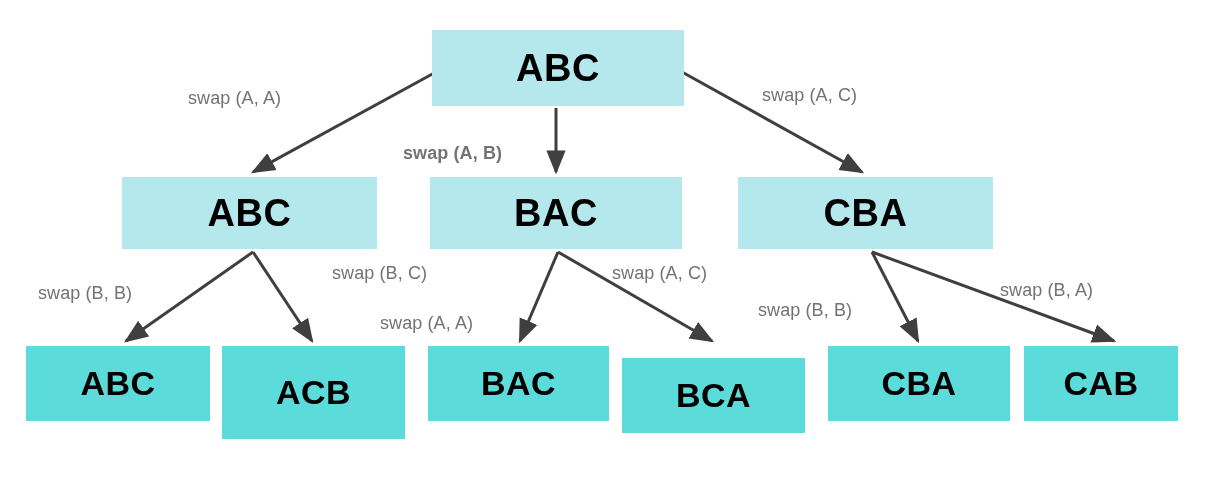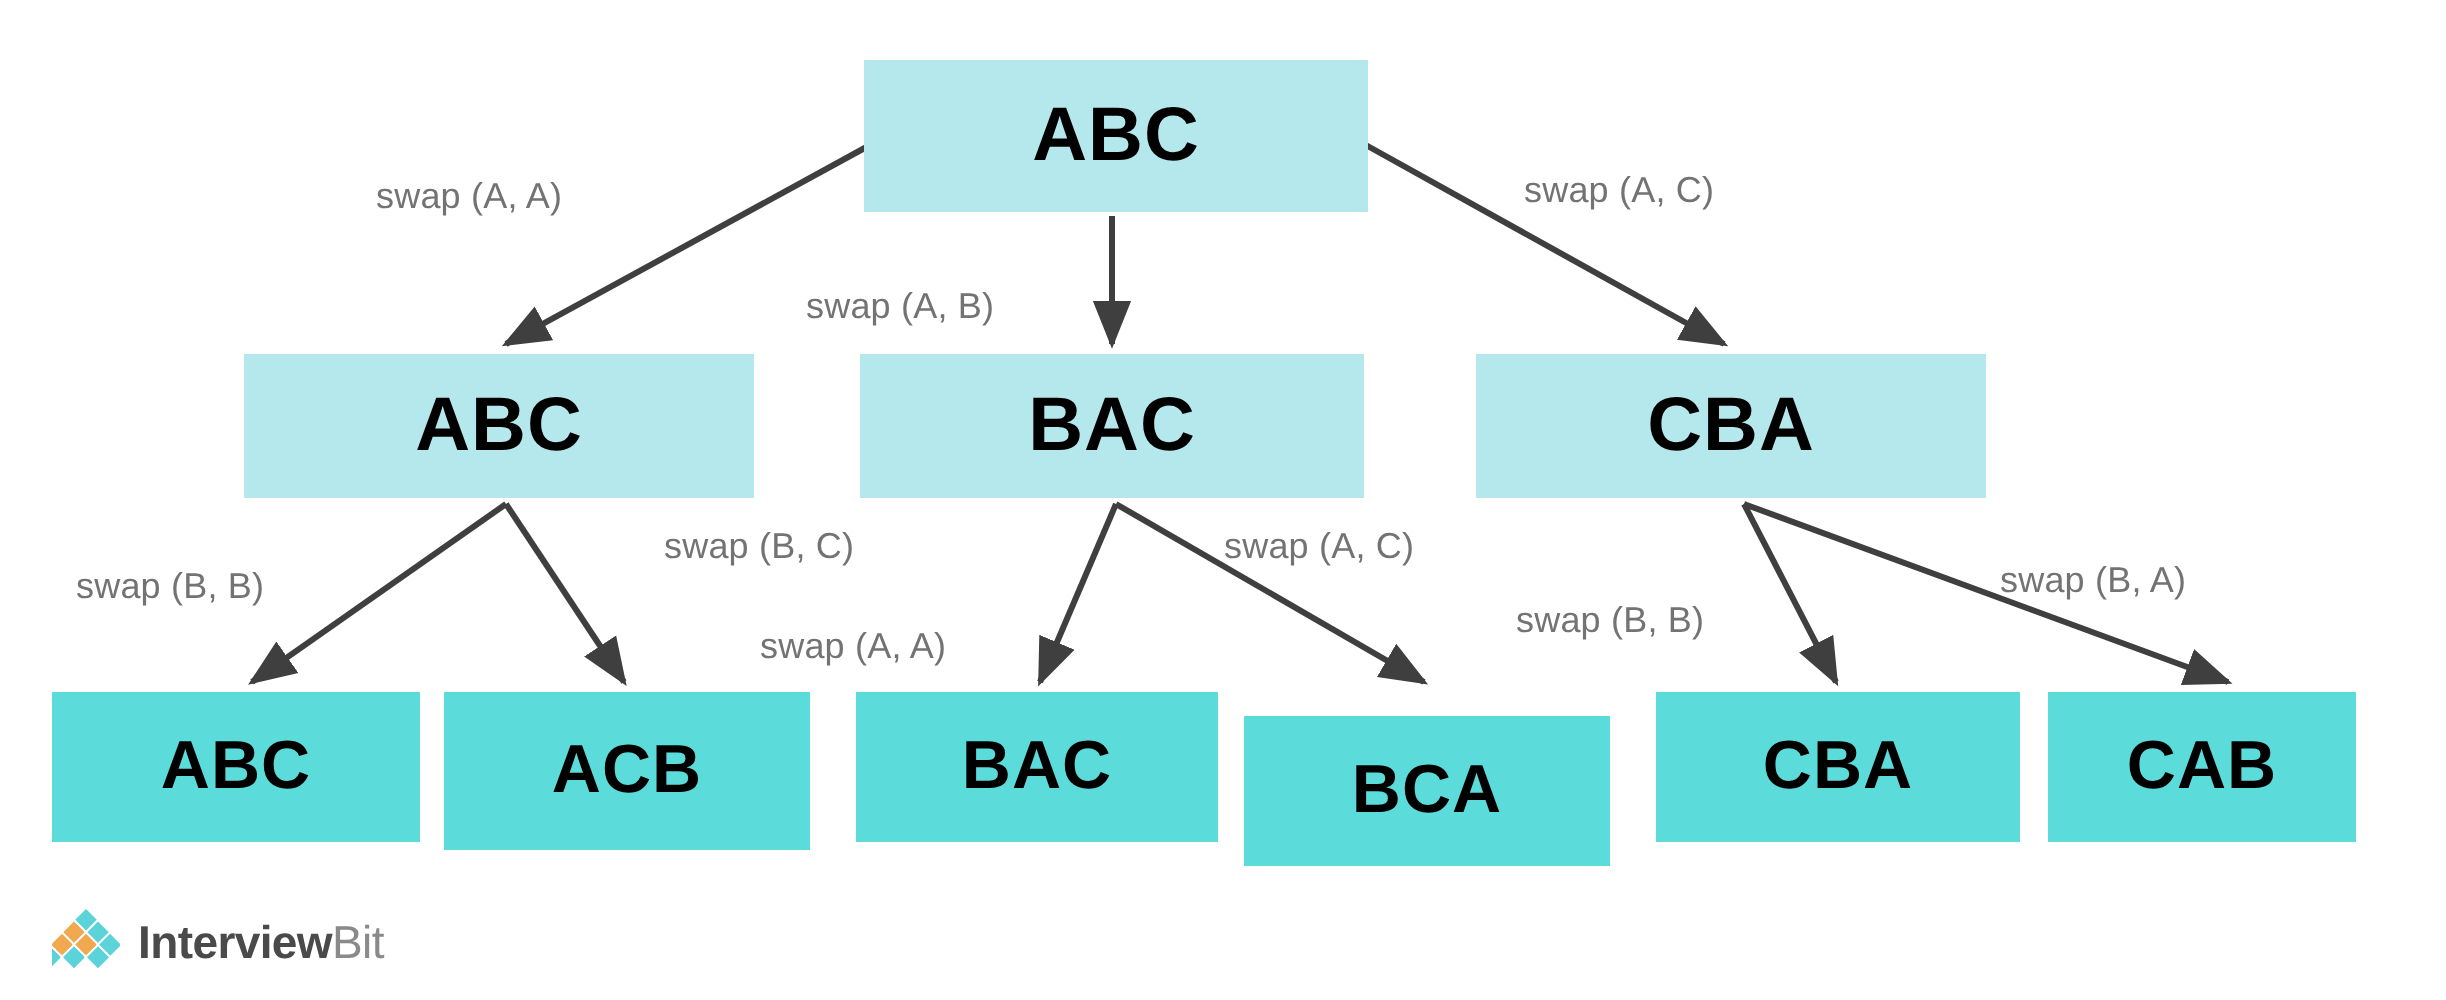--- a/index.html
+++ b/index.html
@@ -102,62 +102,42 @@
       </div>
       <div class="node node-level2" style="left: 430px; top: 177px; width: 252px; height: 72px;">
         <span>BAC</span>
       </div>
       <div class="node node-level2" style="left: 738px; top: 177px; width: 255px; height: 72px;">
         <span>CBA</span>
       </div>
       <div class="node node-level3" style="left: 26px; top: 346px; width: 184px; height: 75px;">
         <span>ABC</span>
       </div>
-      <div class="node node-level3" style="left: 222px; top: 346px; width: 183px; height: 79px;">
+      <div class="node node-level3" style="left: 222px; top: 346px; width: 183px; height: 93px;">
         <span>ACB</span>
       </div>
       <div class="node node-level3" style="left: 428px; top: 346px; width: 181px; height: 75px;">
         <span>BAC</span>
       </div>
       <div class="node node-level3" style="left: 622px; top: 346px; width: 183px; height: 75px; margin-top: 12px;">
         <span>BCA</span>
       </div>
       <div class="node node-level3" style="left: 828px; top: 346px; width: 182px; height: 75px;">
         <span>CBA</span>
       </div>
       <div class="node node-level3" style="left: 1024px; top: 346px; width: 154px; height: 75px;">
         <span>CAB</span>
       </div>
     </div>
   <div id="label-layer">
       <div class="edge-label" style="left: 188px; top: 88px;">swap (A, A)</div>
-      <div class="edge-label" style="left: 403px; top: 143px;">swap (A, B)</div>
+      <div class="edge-label" style="left: 403px; top: 143px; font-weight: bold;">swap (A, B)</div>
       <div class="edge-label" style="left: 762px; top: 85px;">swap (A, C)</div>
       <div class="edge-label" style="left: 38px; top: 283px;">swap (B, B)</div>
       <div class="edge-label" style="left: 292px; top: 263px; margin-left: 40px;">swap (B, C)</div>
       <div class="edge-label" style="left: 380px; top: 313px;">swap (A, A)</div>
       <div class="edge-label" style="left: 612px; top: 263px;">swap (A, C)</div>
       <div class="edge-label" style="left: 758px; top: 300px;">swap (B, B)</div>
       <div class="edge-label" style="left: 1000px; top: 280px;">swap (B, A)</div>
     </div>
 
-  <div id="brand-logo">
-    <span>
-      <svg width="34" height="30" viewBox="0 0 34 30" xmlns="http://www.w3.org/2000/svg">
-        <g stroke="#ffffff" stroke-width="1">
-          <rect x="17" y="-0.2" width="8.8" height="8.8" transform="rotate(45 17 -0.2)" fill="#5cd3d8"></rect>
-          <rect x="11" y="6.0" width="8.8" height="8.8" transform="rotate(45 11 6.0)" fill="#f0a94e"></rect>
-          <rect x="23" y="6.0" width="8.8" height="8.8" transform="rotate(45 23 6.0)" fill="#5cd3d8"></rect>
-          <rect x="5" y="12.2" width="8.8" height="8.8" transform="rotate(45 5 12.2)" fill="#f0a94e"></rect>
-          <rect x="17" y="12.2" width="8.8" height="8.8" transform="rotate(45 17 12.2)" fill="#f0a94e"></rect>
-          <rect x="29" y="12.2" width="8.8" height="8.8" transform="rotate(45 29 12.2)" fill="#5cd3d8"></rect>
-          <rect x="-1" y="18.4" width="8.8" height="8.8" transform="rotate(45 -1 18.4)" fill="#5cd3d8"></rect>
-          <rect x="11" y="18.4" width="8.8" height="8.8" transform="rotate(45 11 18.4)" fill="#5cd3d8"></rect>
-          <rect x="23" y="18.4" width="8.8" height="8.8" transform="rotate(45 23 18.4)" fill="#5cd3d8"></rect>
-        </g>
-      </svg>
-    </span>
-    <span id="brand-wordmark">
-      <span class="brand-strong">Interview</span><span class="brand-light">Bit</span>
-    </span>
-  </div>
 
 </div>
 
 </body></html>

